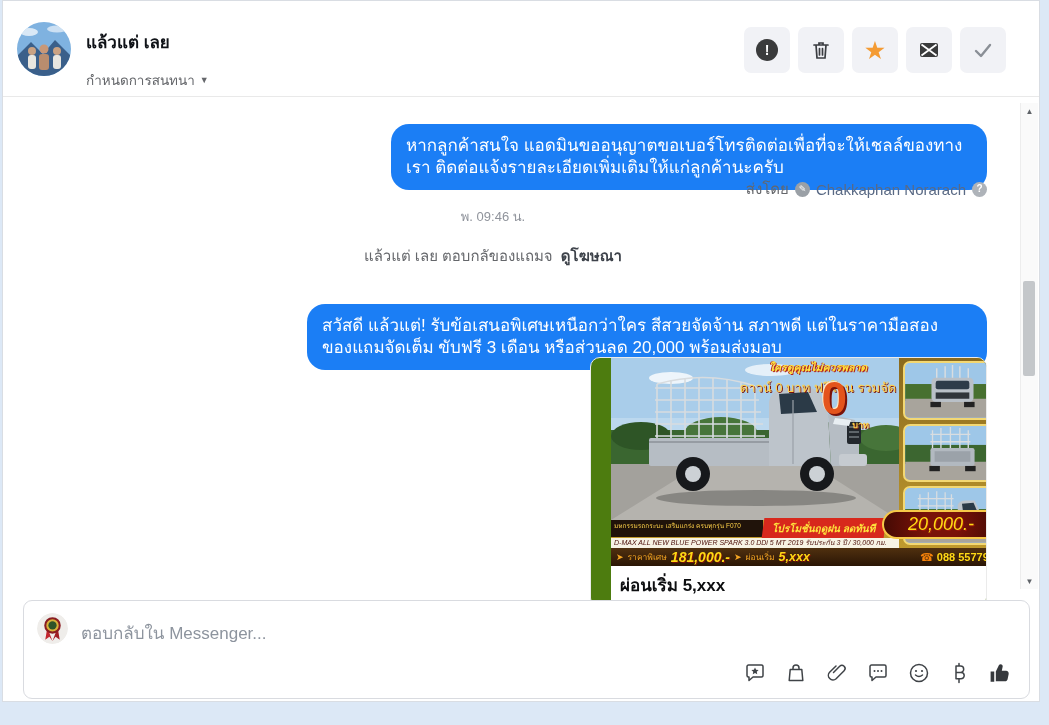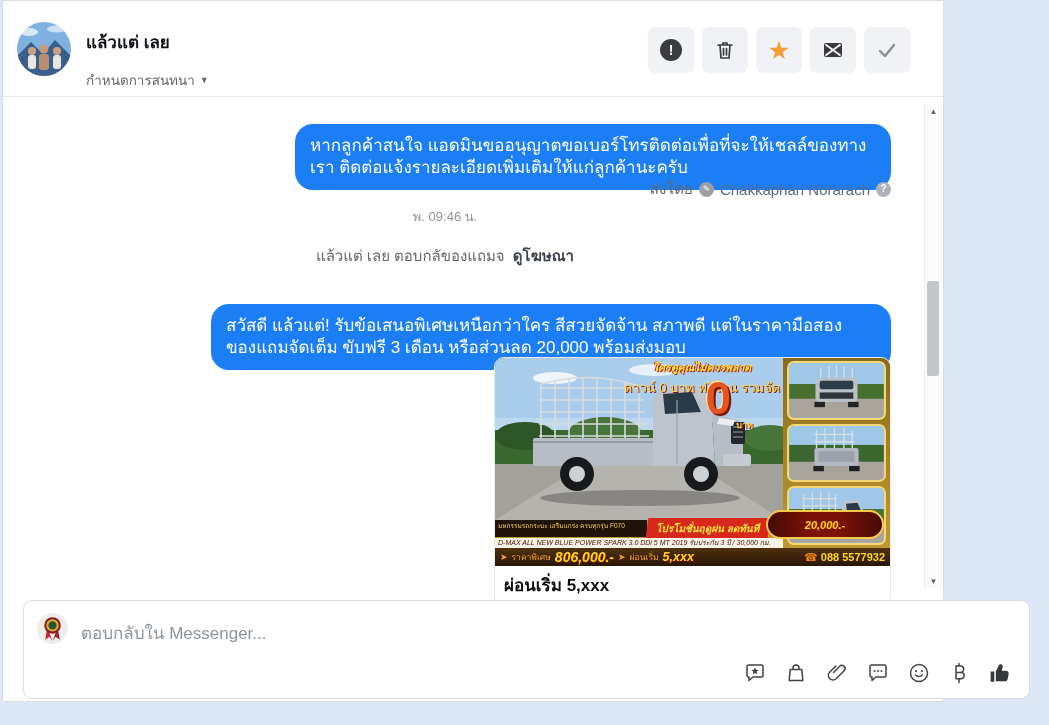--- a/index.html
+++ b/index.html
@@ -1,18 +1,18 @@
 <!DOCTYPE html>
 <html><head>
 <meta charset="utf-8">
 <style>
   html,body{margin:0;padding:0;}
   body{width:1049px;height:725px;position:relative;background:#dce8f6;
        font-family:"Liberation Sans","DejaVu Sans",sans-serif;overflow:hidden;}
-  .card{position:absolute;left:2px;top:0;width:942px;height:702px;background:#fff;
+  .card{position:absolute;left:2px;top:0;width:1038px;height:702px;background:#fff;
         border:1px solid #d9dde3;box-sizing:border-box;}
   
   .header{position:absolute;top:0;left:0;right:0;height:95px;border-bottom:1px solid #e9e9e9;background:#fff;}
   .h-avatar{position:absolute;left:14px;top:21px;width:54px;height:54px;border-radius:50%;overflow:hidden;}
   .h-name{position:absolute;left:83px;top:27px;font-size:17px;font-weight:bold;color:#101318;}
   .h-sub{position:absolute;left:83px;top:68px;font-size:13.5px;color:#65676b;display:flex;align-items:center;gap:5px;}
   .h-sub .caret{font-size:9px;color:#65676b;}
   .h-actions{position:absolute;right:33px;top:26px;display:flex;gap:8px;}
   .h-btn{width:46px;height:46px;border-radius:7px;background:#f1f2f6;display:flex;align-items:center;justify-content:center;cursor:pointer;}
   .circ-excl{width:22px;height:22px;border-radius:50%;background:#3a3b3c;color:#fff;font-weight:bold;font-size:14px;
@@ -26,41 +26,41 @@
   .b2{top:191px;max-width:650px;}
   .sentby{position:absolute;top:80px;right:52px;font-size:15px;color:#65676b;display:flex;align-items:center;gap:6px;}
   .sentby .name{color:#5a6a85;}
   .mini-circ{width:15px;height:15px;border-radius:50%;background:#9aa0a6;color:#fff;font-size:9px;
              display:flex;align-items:center;justify-content:center;line-height:1;}
   .mini-circ.q{background:#aeb3b9;font-size:10px;font-weight:bold;}
   .tstamp{position:absolute;top:109px;left:0;right:56px;text-align:center;font-size:13px;color:#90949c;}
   .ctxline{position:absolute;top:147px;left:0;right:56px;text-align:center;font-size:15px;color:#65676b;}
   .ctxline .lnk{font-weight:bold;color:#3e434b;margin-left:4px;cursor:pointer;}
   
-  .att{position:absolute;top:260px;right:52px;width:397px;background:#84cc16;border:1px solid #ebebeb;
-       border-radius:10px;overflow:hidden;box-sizing:border-box;}
+  .att{position:absolute;top:260px;right:52px;width:397px;background:#4d7c0f;border:1px solid #ebebeb;
+       border-radius:10px;overflow:hidden;box-sizing:border-box;padding-left:20px;}
   .ad{position:relative;width:395px;height:208px;background:#c09a2e;overflow:hidden;}
   .ad-photo{position:absolute;left:0;top:0;width:288px;height:162px;overflow:hidden;}
   .ov{position:absolute;right:2px;top:1px;width:158px;text-align:center;z-index:2;}
   .ov1{color:#ffe23e;font-weight:bold;font-style:italic;font-size:10.5px;
        text-shadow:1px 1px 0 #b3261e,-1px 0 0 #b3261e;}
   .ov2{color:#ffd24a;font-size:13px;margin-top:1px;text-shadow:1px 1px 0 #7a1208;}
   .ov0{position:absolute;right:52px;top:17px;font-size:46px;font-weight:bold;color:#e4541c;line-height:1;z-index:2;
        text-shadow:2px 2px 0 #7a1208,-1px -1px 0 #ffe7c2;}
   .ovb{position:absolute;right:30px;top:60px;color:#ffd24a;font-size:9px;font-weight:bold;z-index:2;
        text-shadow:1px 1px 0 #7a1208;}
   .ad-banner{position:absolute;left:0;top:162px;width:152px;height:17px;background:#20130a;color:#ffd24a;
              font-size:6.5px;line-height:1.2;padding:2px 3px;box-sizing:border-box;overflow:hidden;white-space:nowrap;}
   .ad-ribbon{position:absolute;left:152px;top:160px;width:122px;height:20px;background:#d7281c;
              transform:skewX(-8deg);display:flex;align-items:center;justify-content:center;z-index:2;}
   .ad-ribbon span{color:#ffe43c;font-size:10px;font-weight:bold;font-style:italic;transform:skewX(8deg);white-space:nowrap;}
   .ad-badge{position:absolute;left:271px;top:152px;width:118px;height:29px;z-index:3;
             background:radial-gradient(circle,#7a1208 30%,#430a04);border:2px solid #f7c948;border-radius:15px;
             display:flex;align-items:center;justify-content:center;box-sizing:border-box;}
-  .ad-badge span{color:#ffd914;font-weight:bold;font-style:italic;font-size:11px;text-shadow:1px 1px 0 #a01a0a;}
+  .ad-badge span{color:#ffd914;font-weight:normal;font-style:italic;font-size:18px;text-shadow:1px 1px 0 #a01a0a;}
   .ad-spec{position:absolute;left:0;top:180px;width:288px;height:10px;background:#f7f3e4;color:#4a0e08;
            font-size:7px;font-style:italic;line-height:10px;padding-left:3px;box-sizing:border-box;
            white-space:nowrap;overflow:hidden;}
   .ad-bar{position:absolute;left:0;top:190px;width:395px;height:18px;background:linear-gradient(#50300f,#2a1505);
           display:flex;align-items:center;gap:4px;padding:0 5px;box-sizing:border-box;white-space:nowrap;overflow:hidden;}
   .ad-bar .arw{color:#f5a623;font-size:9px;}
   .ad-bar .lbl{color:#f5a623;font-size:8.5px;}
   .ad-bar .big{color:#ffd914;font-weight:bold;font-style:italic;font-size:14px;text-shadow:1px 1px 0 #7a1208;}
   .ad-bar .mid{color:#ffd914;font-weight:bold;font-style:italic;font-size:12.5px;text-shadow:1px 1px 0 #7a1208;}
   .ad-bar .phone{margin-left:auto;display:flex;align-items:center;gap:3px;}
@@ -206,21 +206,21 @@
         <div class="ad-ribbon">
           <span>โปรโมชั่นฤดูฝน ลดทันที</span>
         </div>
         <div class="ad-badge">
           <span>20,000.-</span>
         </div>
         <div class="ad-spec">D-MAX ALL NEW BLUE POWER SPARK 3.0 DDi 5 MT 2019 รับประกัน 3 ปี / 30,000 กม.</div>
         <div class="ad-bar">
           <span class="arw">➤</span>
           <span class="lbl">ราคาพิเศษ</span>
-          <span class="big">806,000.-</span>
+          <span class="big">181,000.-</span>
           <span class="arw">➤</span>
           <span class="lbl">ผ่อนเริ่ม</span>
           <span class="mid">5,xxx</span>
           <span class="phone">
             <span class="ph-ic">☎</span>
             <span class="ph-no">088 5577932</span>
           </span>
         </div>
         <div class="ad-thumbs">
           <div class="thumb">

